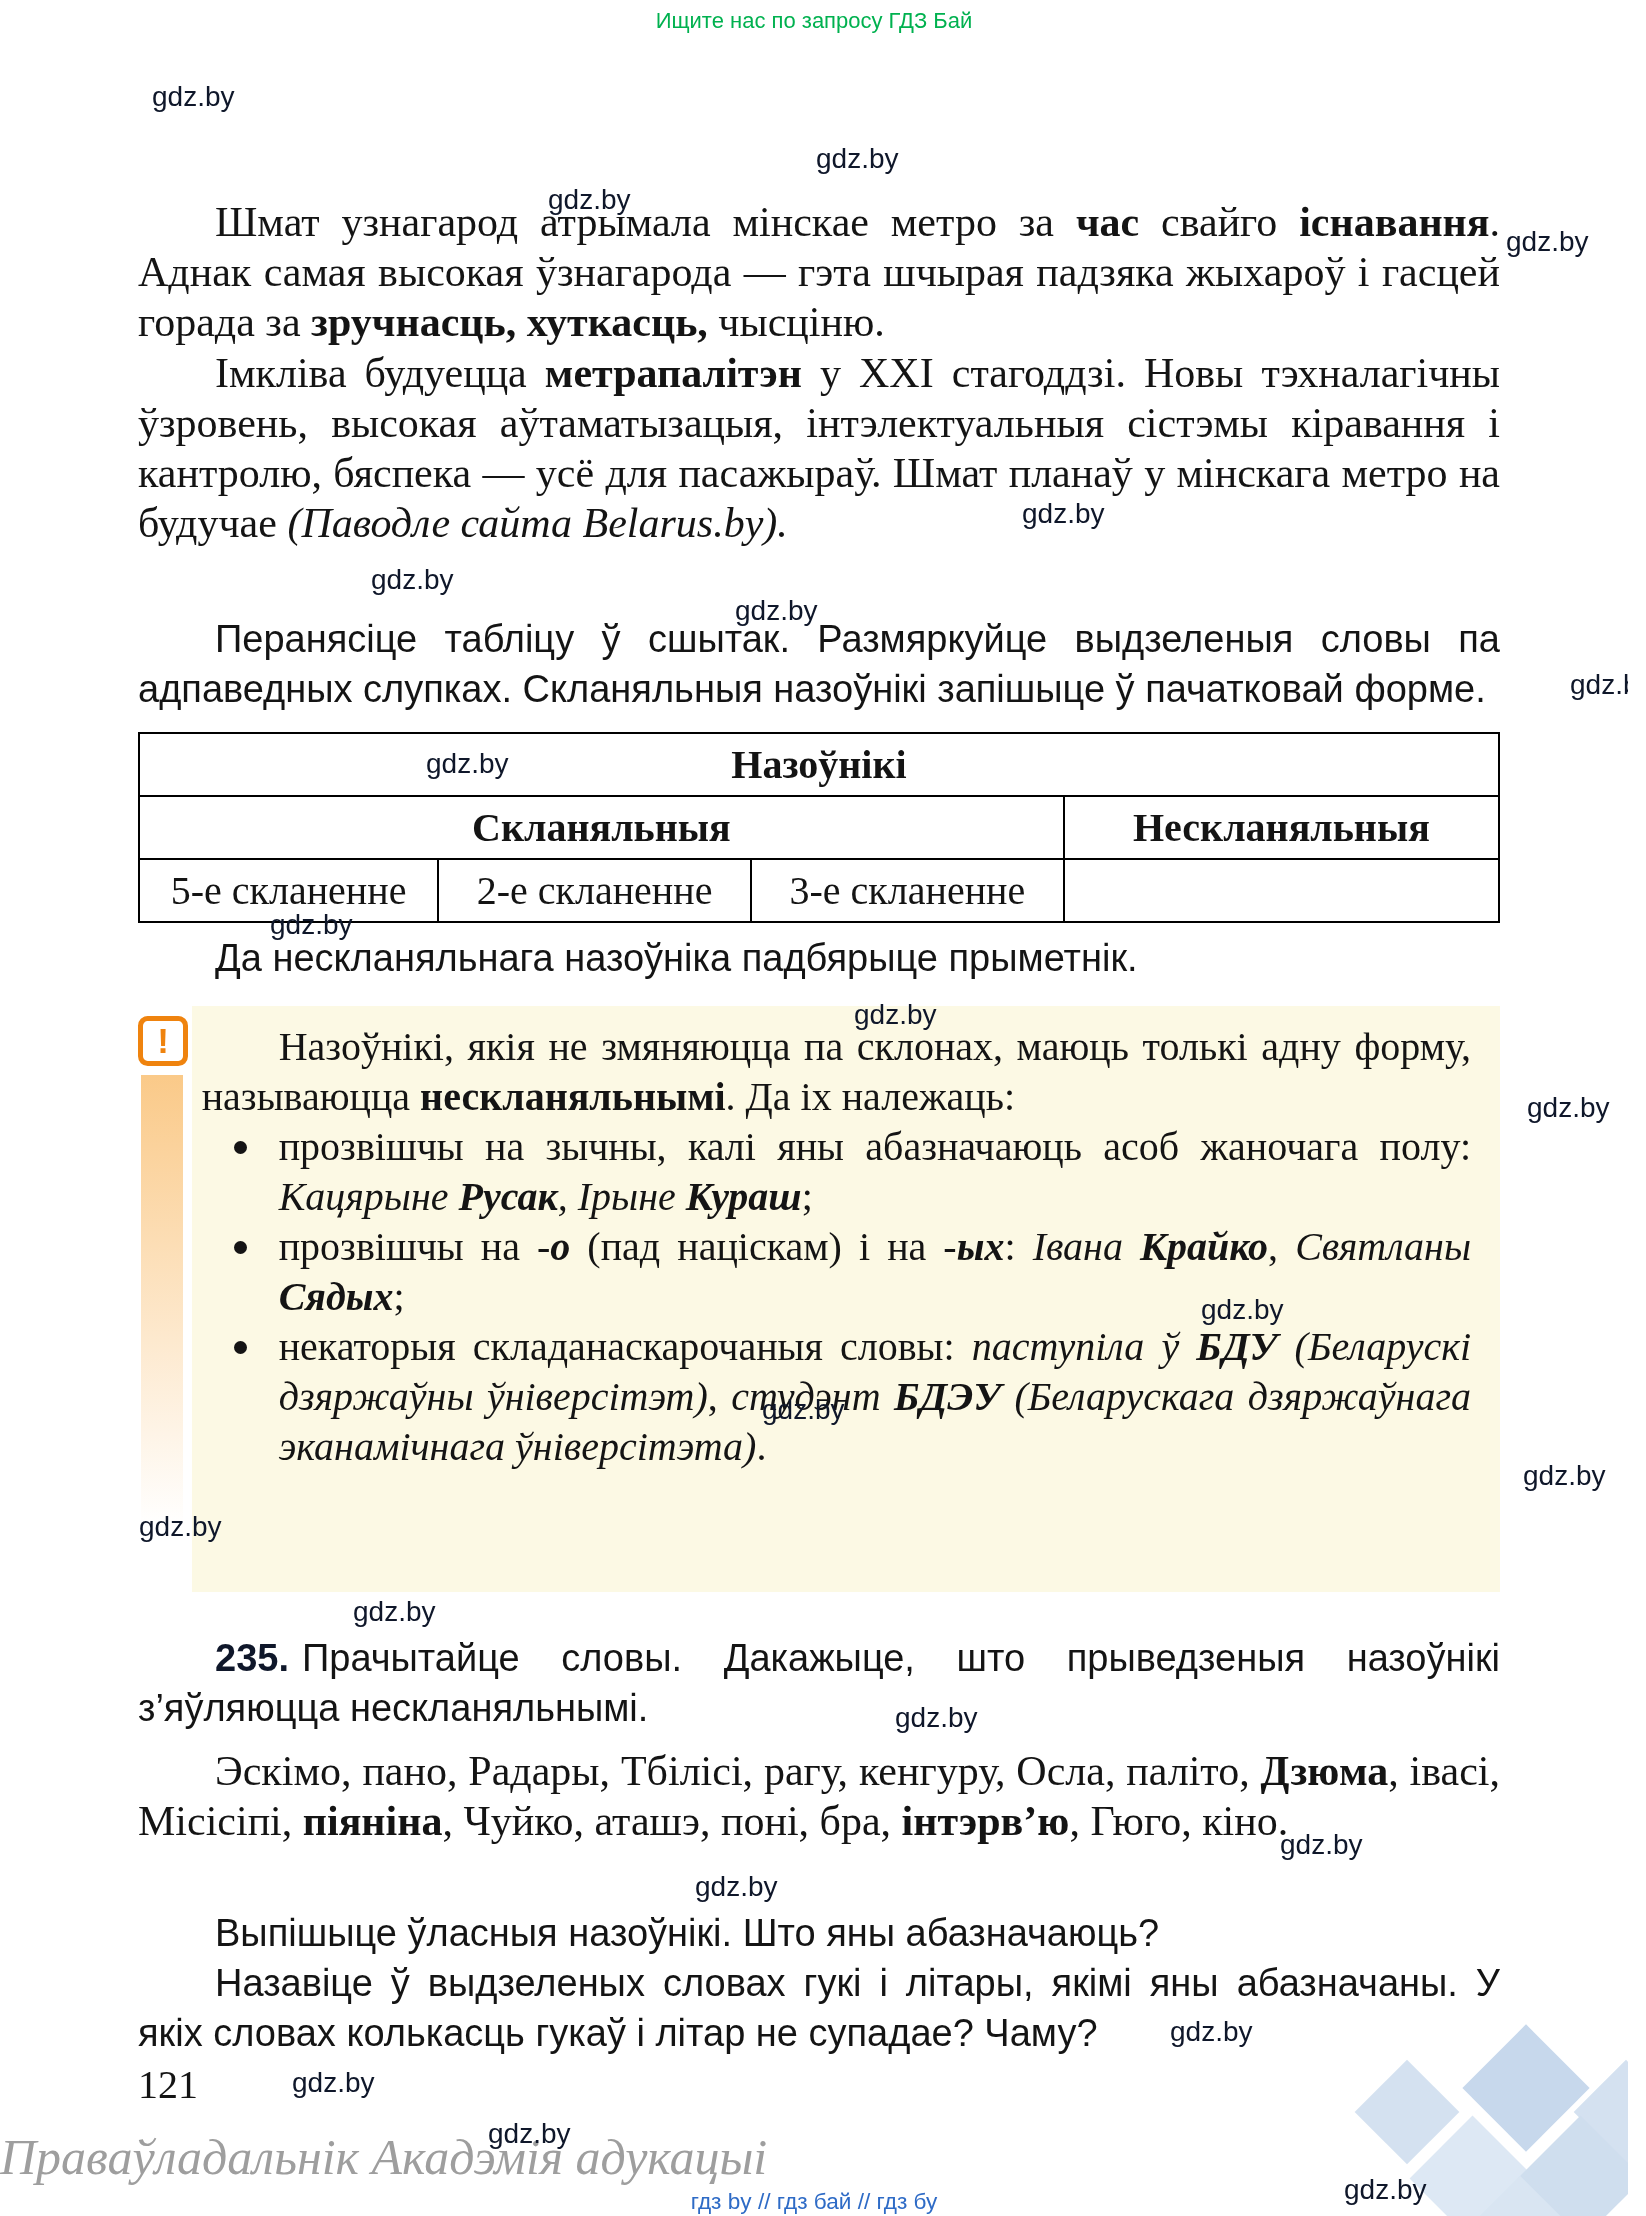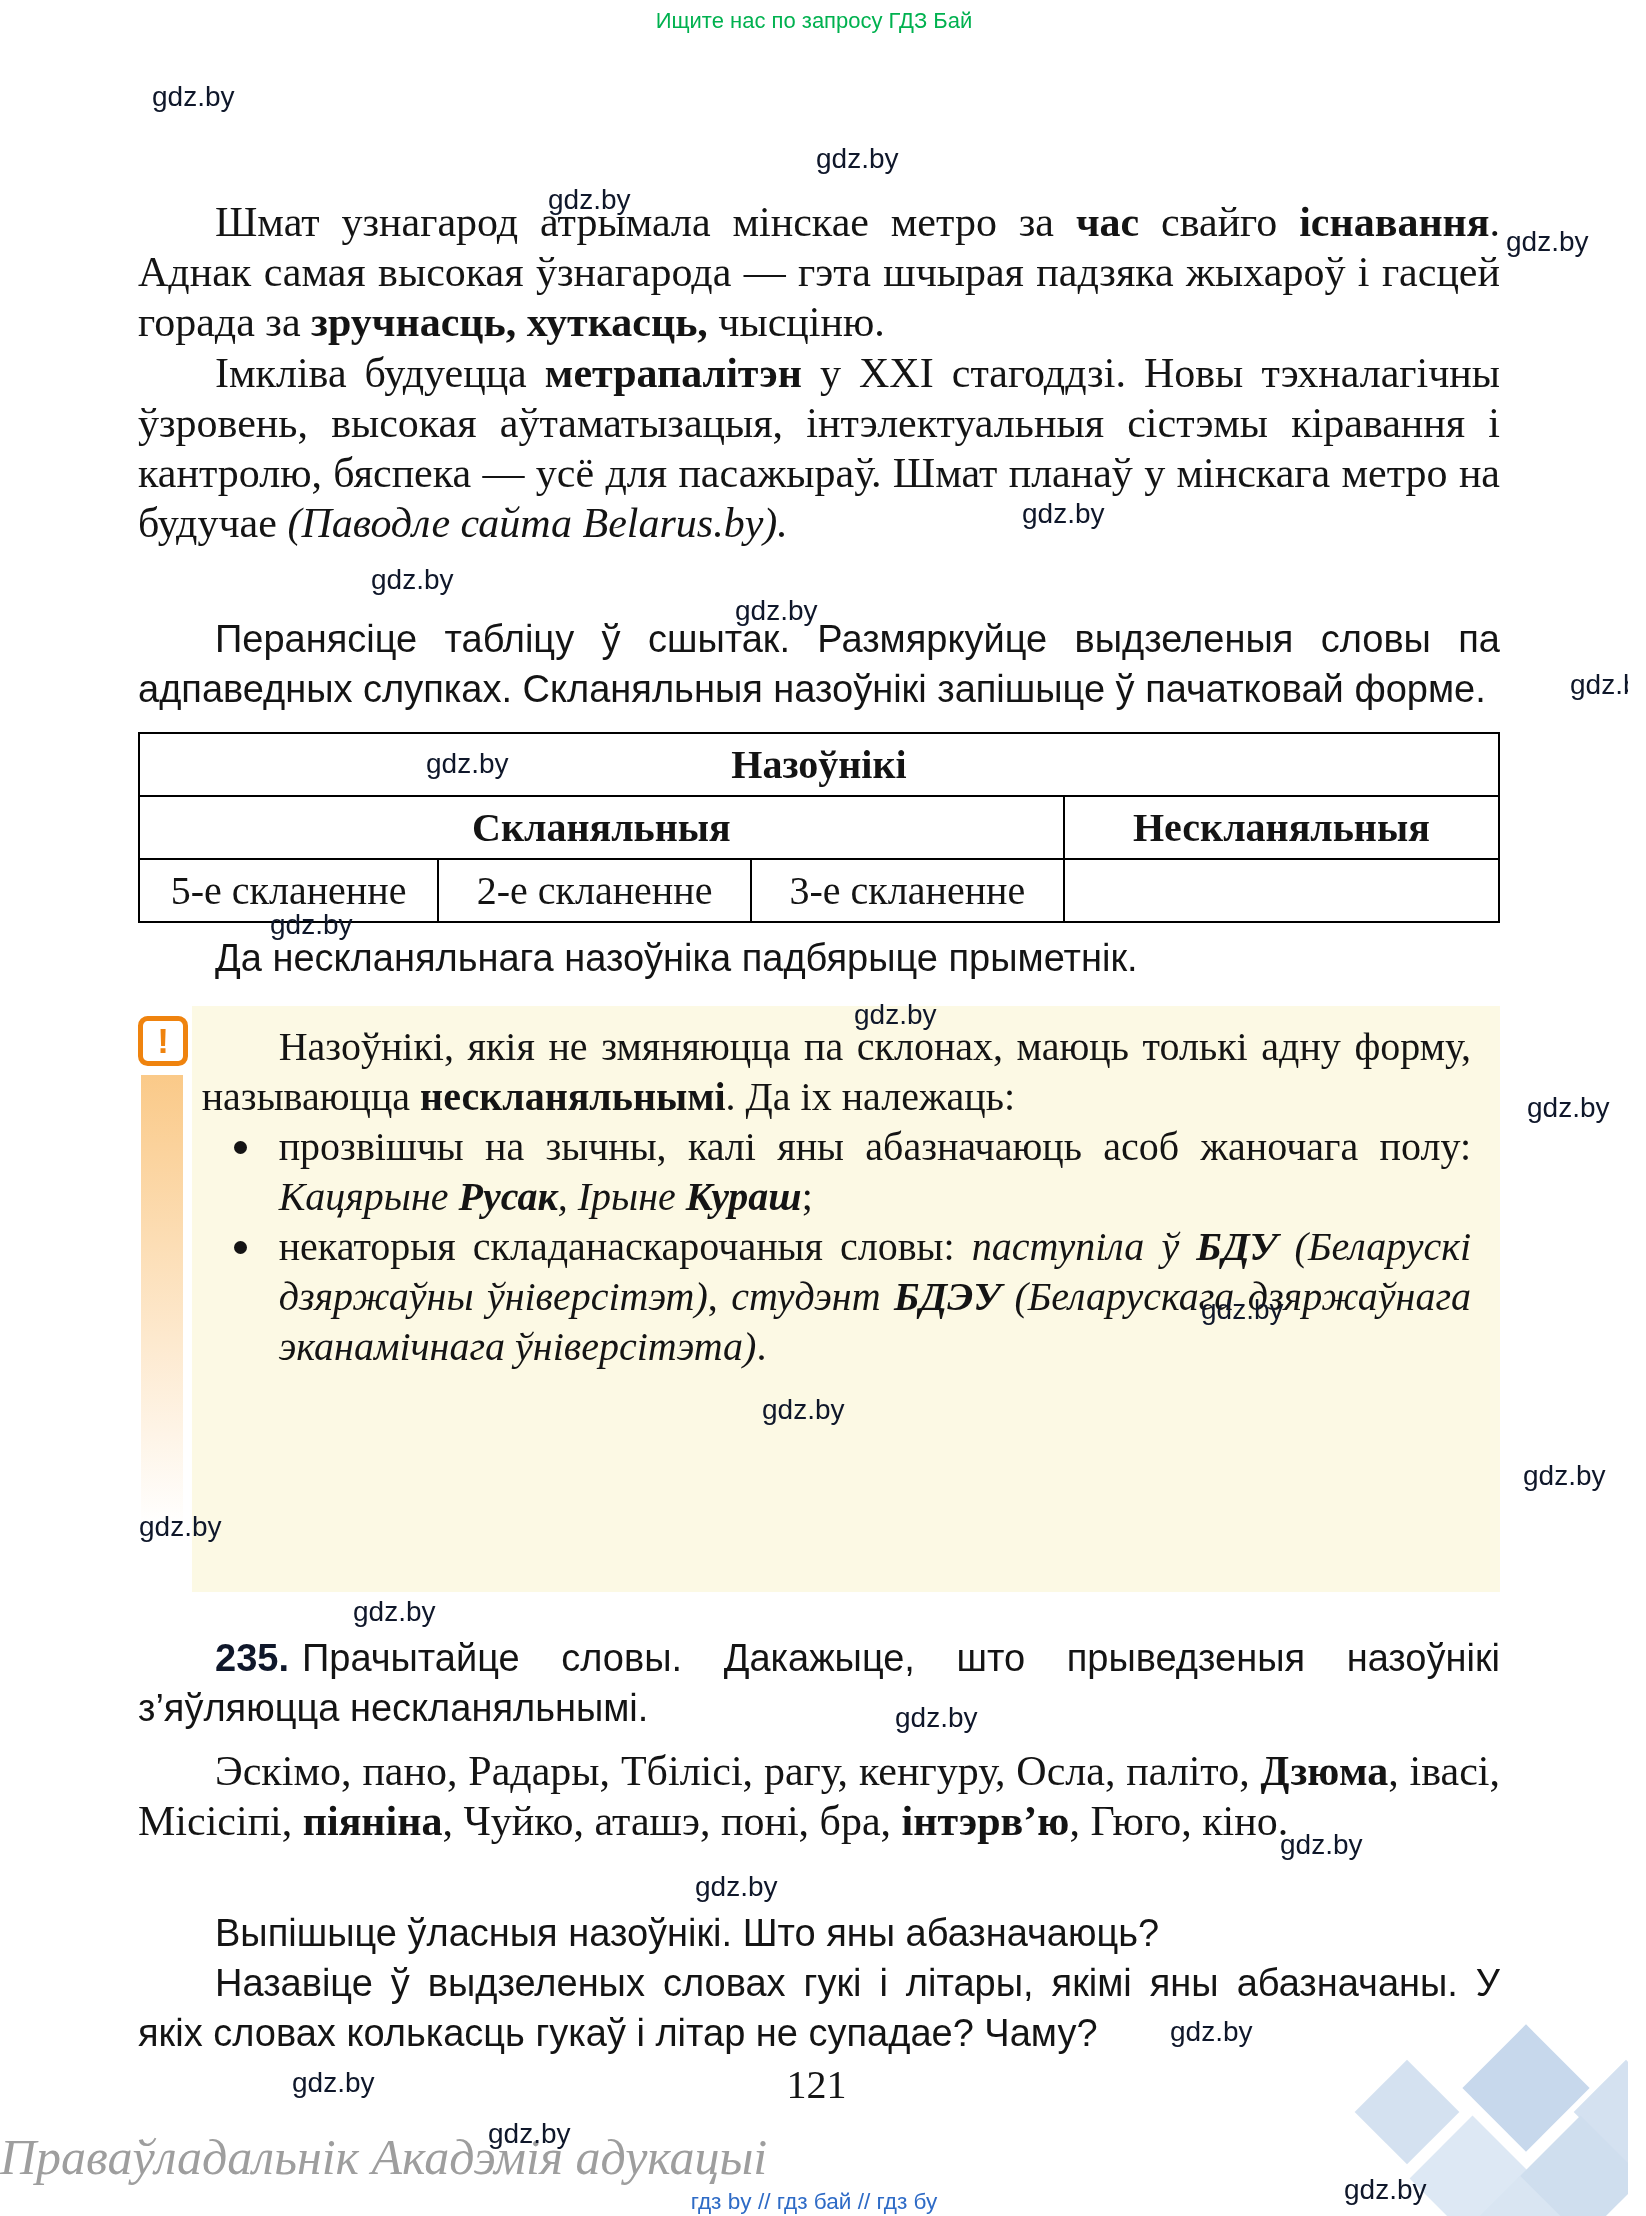--- a/index.html
+++ b/index.html
@@ -62,21 +62,21 @@
   .rule-bullet { position:relative; padding-left:77px; text-align:justify; font-size:40px; line-height:50px; }
   .rule-bullet::before {
     content:""; position:absolute; left:32px; top:18.5px; width:13.7px; height:13.7px;
     border-radius:50%; background:#141414;
   }
 
   .ex-num {
     color:#0f172a; font-weight:bold; font-family:"Liberation Sans", sans-serif;
     padding-right:13px;
   }
-  .page-number { text-align:center; font-size:40px; padding-right:4.8px; }
+  .page-number { text-align:left; font-size:40px; padding-right:4.8px; }
 
   .footer-copyright {
     position:absolute; top:2128px; left:0; width:100%; text-align:left;
     font-family:"Liberation Serif", serif; font-style:italic;
     font-size:50px; color:#9e9e9e; z-index:3;
   }
   .footer-links {
     position:absolute; top:2189px; left:0; width:100%; text-align:center;
     font-family:"Liberation Sans", sans-serif; font-size:22.6px; color:#2e6bc6;
     z-index:6; cursor:pointer;
@@ -158,20 +158,21 @@
     <div class="block rule pos-rule">
       <div class="rule-left">
         <div class="rule-icon">
           <span>!</span>
         </div>
         <div class="rule-strip"></div>
       </div>
       <div class="rule-body serif">
         <p class="rule-intro"><span>Назоўнікі, якія не змяняюцца па склонах, маюць толькі адну форму, называюцца </span><span class="rs-b">нескланяльнымі</span><span>. Да іх належаць:</span></p>
         <div class="rule-bullet"><span>прозвішчы на зычны, калі яны абазначаюць асоб жаночага полу: </span><span class="rs-i">Кацярыне </span><span class="rs-bi">Русак</span><span class="rs-i">, </span><span class="rs-i">Ірыне </span><span class="rs-bi">Кураш</span><span>;</span></div>
+        <div class="rule-bullet"><span>прозвішчы на -</span><span class="rs-bi">о</span><span> (пад націскам) і на -</span><span class="rs-bi">ых</span><span>: </span><span class="rs-i">Івана </span><span class="rs-bi">Крайко</span><span>, </span><span class="rs-i">Святланы </span><span class="rs-bi">Сядых</span><span>;</span></div>
         <div class="rule-bullet"><span>некаторыя складанаскарочаныя словы: </span><span class="rs-i">паступіла ў </span><span class="rs-bi">БДУ</span><span> </span><span class="rs-i">(Беларускі дзяржаўны ўніверсітэт)</span><span>, </span><span class="rs-i">студэнт </span><span class="rs-bi">БДЭУ</span><span> </span><span class="rs-i">(Беларускага дзяржаўнага эканамічнага ўніверсітэта)</span><span>.</span></div>
       </div>
     </div>
 
     <p class="block sans para pos-ex">
       <span class="ex-num">235.</span><span>Прачытайце словы. Дакажыце, што прыведзеныя назоўнікі з’яўляюцца нескланяльнымі.</span>
     </p>
 
     <p class="block serif para pos-words"><span>Эскімо, пано, Радары, Тбілісі, рагу, кенгуру, Осла, паліто, </span><span class="rs-b">Дзюма</span><span>, івасі, Місісіпі, </span><span class="rs-b">піяніна</span><span>, Чуйко, аташэ, поні, бра, </span><span class="rs-b">інтэрв’ю</span><span>, Гюго, кіно.</span></p>
 

